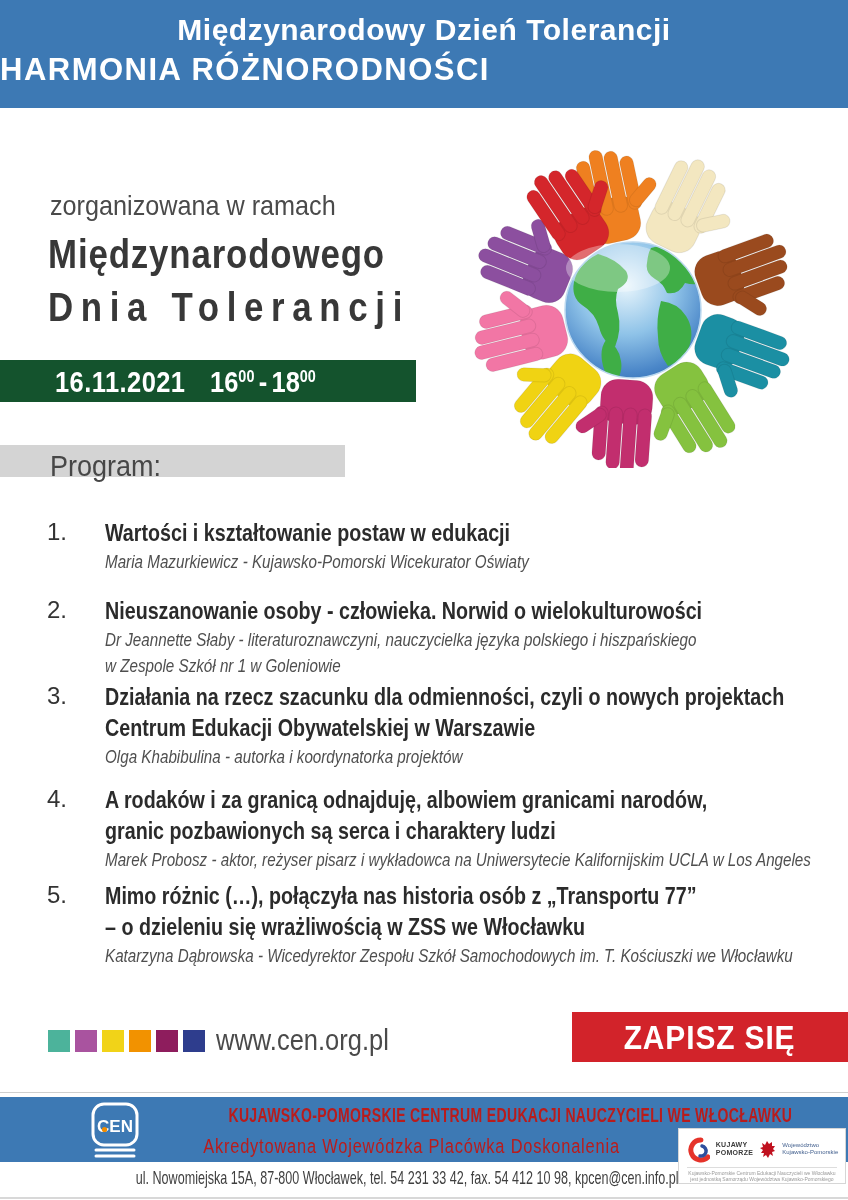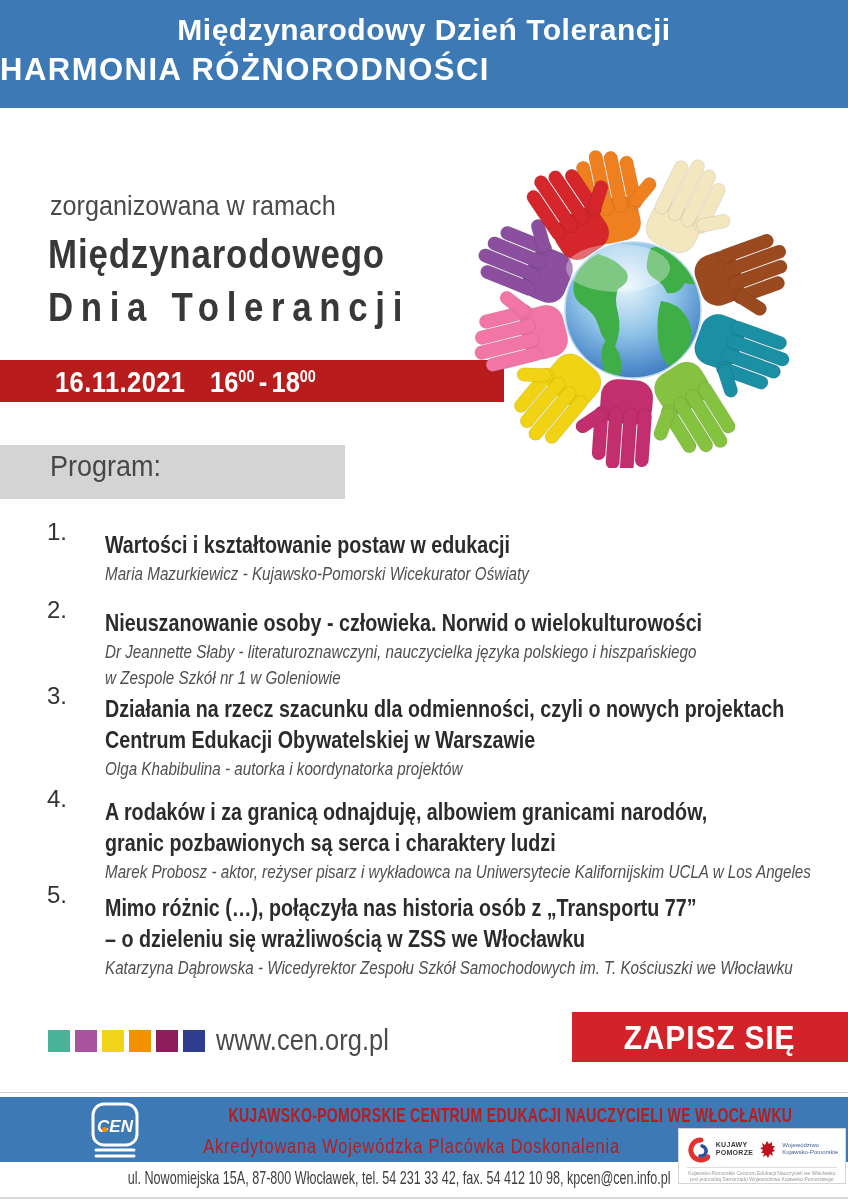--- a/index.html
+++ b/index.html
@@ -17,70 +17,70 @@
   .type-bar span { position:absolute; left:55px; top:4px; font-size:28px; color:#3c3c3c;
                    transform:scaleX(.85); transform-origin:left top; white-space:nowrap; }
 
   .pretitle { position:absolute; left:50px; top:190px; font-size:28px; color:#4a4a4a;
               transform:scaleX(.9); transform-origin:left top; white-space:nowrap; }
   .event-l1 { position:absolute; left:48px; top:231px; font-size:41px; font-weight:600; color:#383838;
               letter-spacing:1px; transform:scaleX(.85); transform-origin:left top; white-space:nowrap; }
   .event-l2 { position:absolute; left:48px; top:284px; font-size:41px; font-weight:600; color:#383838;
               letter-spacing:9px; transform:scaleX(.85); transform-origin:left top; white-space:nowrap; }
 
-  .date-bar { position:absolute; left:0; top:360px; width:504px; height:42px; background:#b91c1c;text-decoration:underline; }
+  .date-bar { position:absolute; left:0; top:360px; width:416px; height:42px; background:#14532d;text-decoration:underline; }
   .date-txt { position:absolute; left:55px; top:5px; font-size:30px; font-weight:bold; color:#fff;
               letter-spacing:.5px; transform:scaleX(.85); transform-origin:left top; white-space:nowrap; }
   .time-txt { position:absolute; left:210px; top:5px; font-size:30px; font-weight:bold; color:#fff;
               transform:scaleX(.85); transform-origin:left top; white-space:nowrap; }
   .time-txt .sup { font-size:17px; position:relative; top:-10px; }
   .time-txt .tsep { margin:0 5px; }
 
   .illustration { position:absolute; left:448px; top:138px; width:400px; height:330px; }
 
-  .program-bar { position:absolute; left:0; top:445px; width:345px; height:54px; background:#d4d4d4; }
+  .program-bar { position:absolute; left:0; top:445px; width:345px; height:32px; background:#d4d4d4; }
   .program-bar span { position:absolute; left:50px; top:4px; font-size:30px; color:#474747;
                       transform:scaleX(.9); transform-origin:left top; white-space:nowrap; }
 
   .p-item { position:absolute; left:47px; width:760px; }
   .p-num  { position:absolute; left:0; top:1px; font-size:24px; color:#333333; }
-  .p-body { margin-left:58px;margin-top:12px; }
+  .p-body { margin-left:58px; }
   .p-title { font-size:24px; font-weight:bold; color:#2b2b2b; line-height:31px; white-space:pre-line;
              width:900px; transform:scaleX(.82); transform-origin:left top; }
   .p-speaker { font-size:19px; font-style:italic; color:#4f4f4f; line-height:26px; margin-top:1px;
                white-space:pre-line; width:940px; transform:scaleX(.8); transform-origin:left top; }
 
   .squares { position:absolute; left:48px; top:1030px; display:flex; gap:5px; }
   .square { width:22px; height:22px; }
   .website { position:absolute; left:216px; top:1023px; font-size:30px; color:#4a4a4a;
              transform:scaleX(.85); transform-origin:left top; white-space:nowrap; cursor:pointer; }
 
   .cta { position:absolute; left:553px; top:1012px; right:0; height:50px; background:#d2232a;
          display:flex; align-items:center; justify-content:center; cursor:pointer;margin-left:19px; }
   .cta span { color:#ffffff; font-size:34px; font-weight:bold; letter-spacing:1px;
               transform:scaleX(.88); white-space:nowrap; }
 
   .rule-top { position:absolute; left:0; top:1092px; width:848px; height:1px; background:#cfcfcf; }
   .footer-bar { position:absolute; left:0; top:1097px; width:848px; height:65px; background:#3d79b4; }
-  .cen-logo { position:absolute; left:88px; top:1102px;font-style:italic; }
+  .cen-logo { position:absolute; left:88px; top:1102px; }
   .footer-text { position:absolute; left:150px; right:175px; top:1104px; text-align:center; color:#b91c1c; }
   .f-org { font-size:20px; font-weight:bold; white-space:nowrap; letter-spacing:.5px;
            transform:scaleX(.7); transform-origin:center top; }
   .f-sub { margin-top:8px; font-size:20px; white-space:nowrap; letter-spacing:1px;
            transform:scaleX(.82); transform-origin:center top; }
 
   .logo-box { position:absolute; left:678px; top:1128px; width:168px; height:56px; background:#fff;
               border:1px solid #d6d6d6; }
   .lb-row { display:flex; align-items:center; justify-content:center; gap:6px; height:37px; padding-top:3px; }
   .kp-text { font-size:7px; font-weight:bold; color:#3a3a3a; line-height:8px; letter-spacing:.3px; white-space:pre-line; }
   .woj-text { font-size:6px; color:#44618f; line-height:7.5px; white-space:pre-line; }
   .lb-caption { border-top:1px solid #dddddd; margin:1px 8px 0 8px; padding-top:2px; font-size:5px;
                 color:#9a9a9a; text-align:center; line-height:6px; white-space:pre-line; }
 
-  .address-wrap { position:absolute; left:0; right:95px; top:1167px; text-align:center; }
+  .address-wrap { position:absolute; left:0; right:95px; top:1167px; text-align:center;padding-left:8px; }
   .address-wrap span { display:inline-block; font-size:18.5px; color:#3f3f3f; white-space:nowrap;
                        transform:scaleX(.68); transform-origin:center top; }
   .rule-bottom { position:absolute; left:0; top:1197px; width:848px; height:2px; background:#d8d8d8; }
 </style>
 </head>
 <body>
 
 <div class="poster">
 
   <div class="banner">

